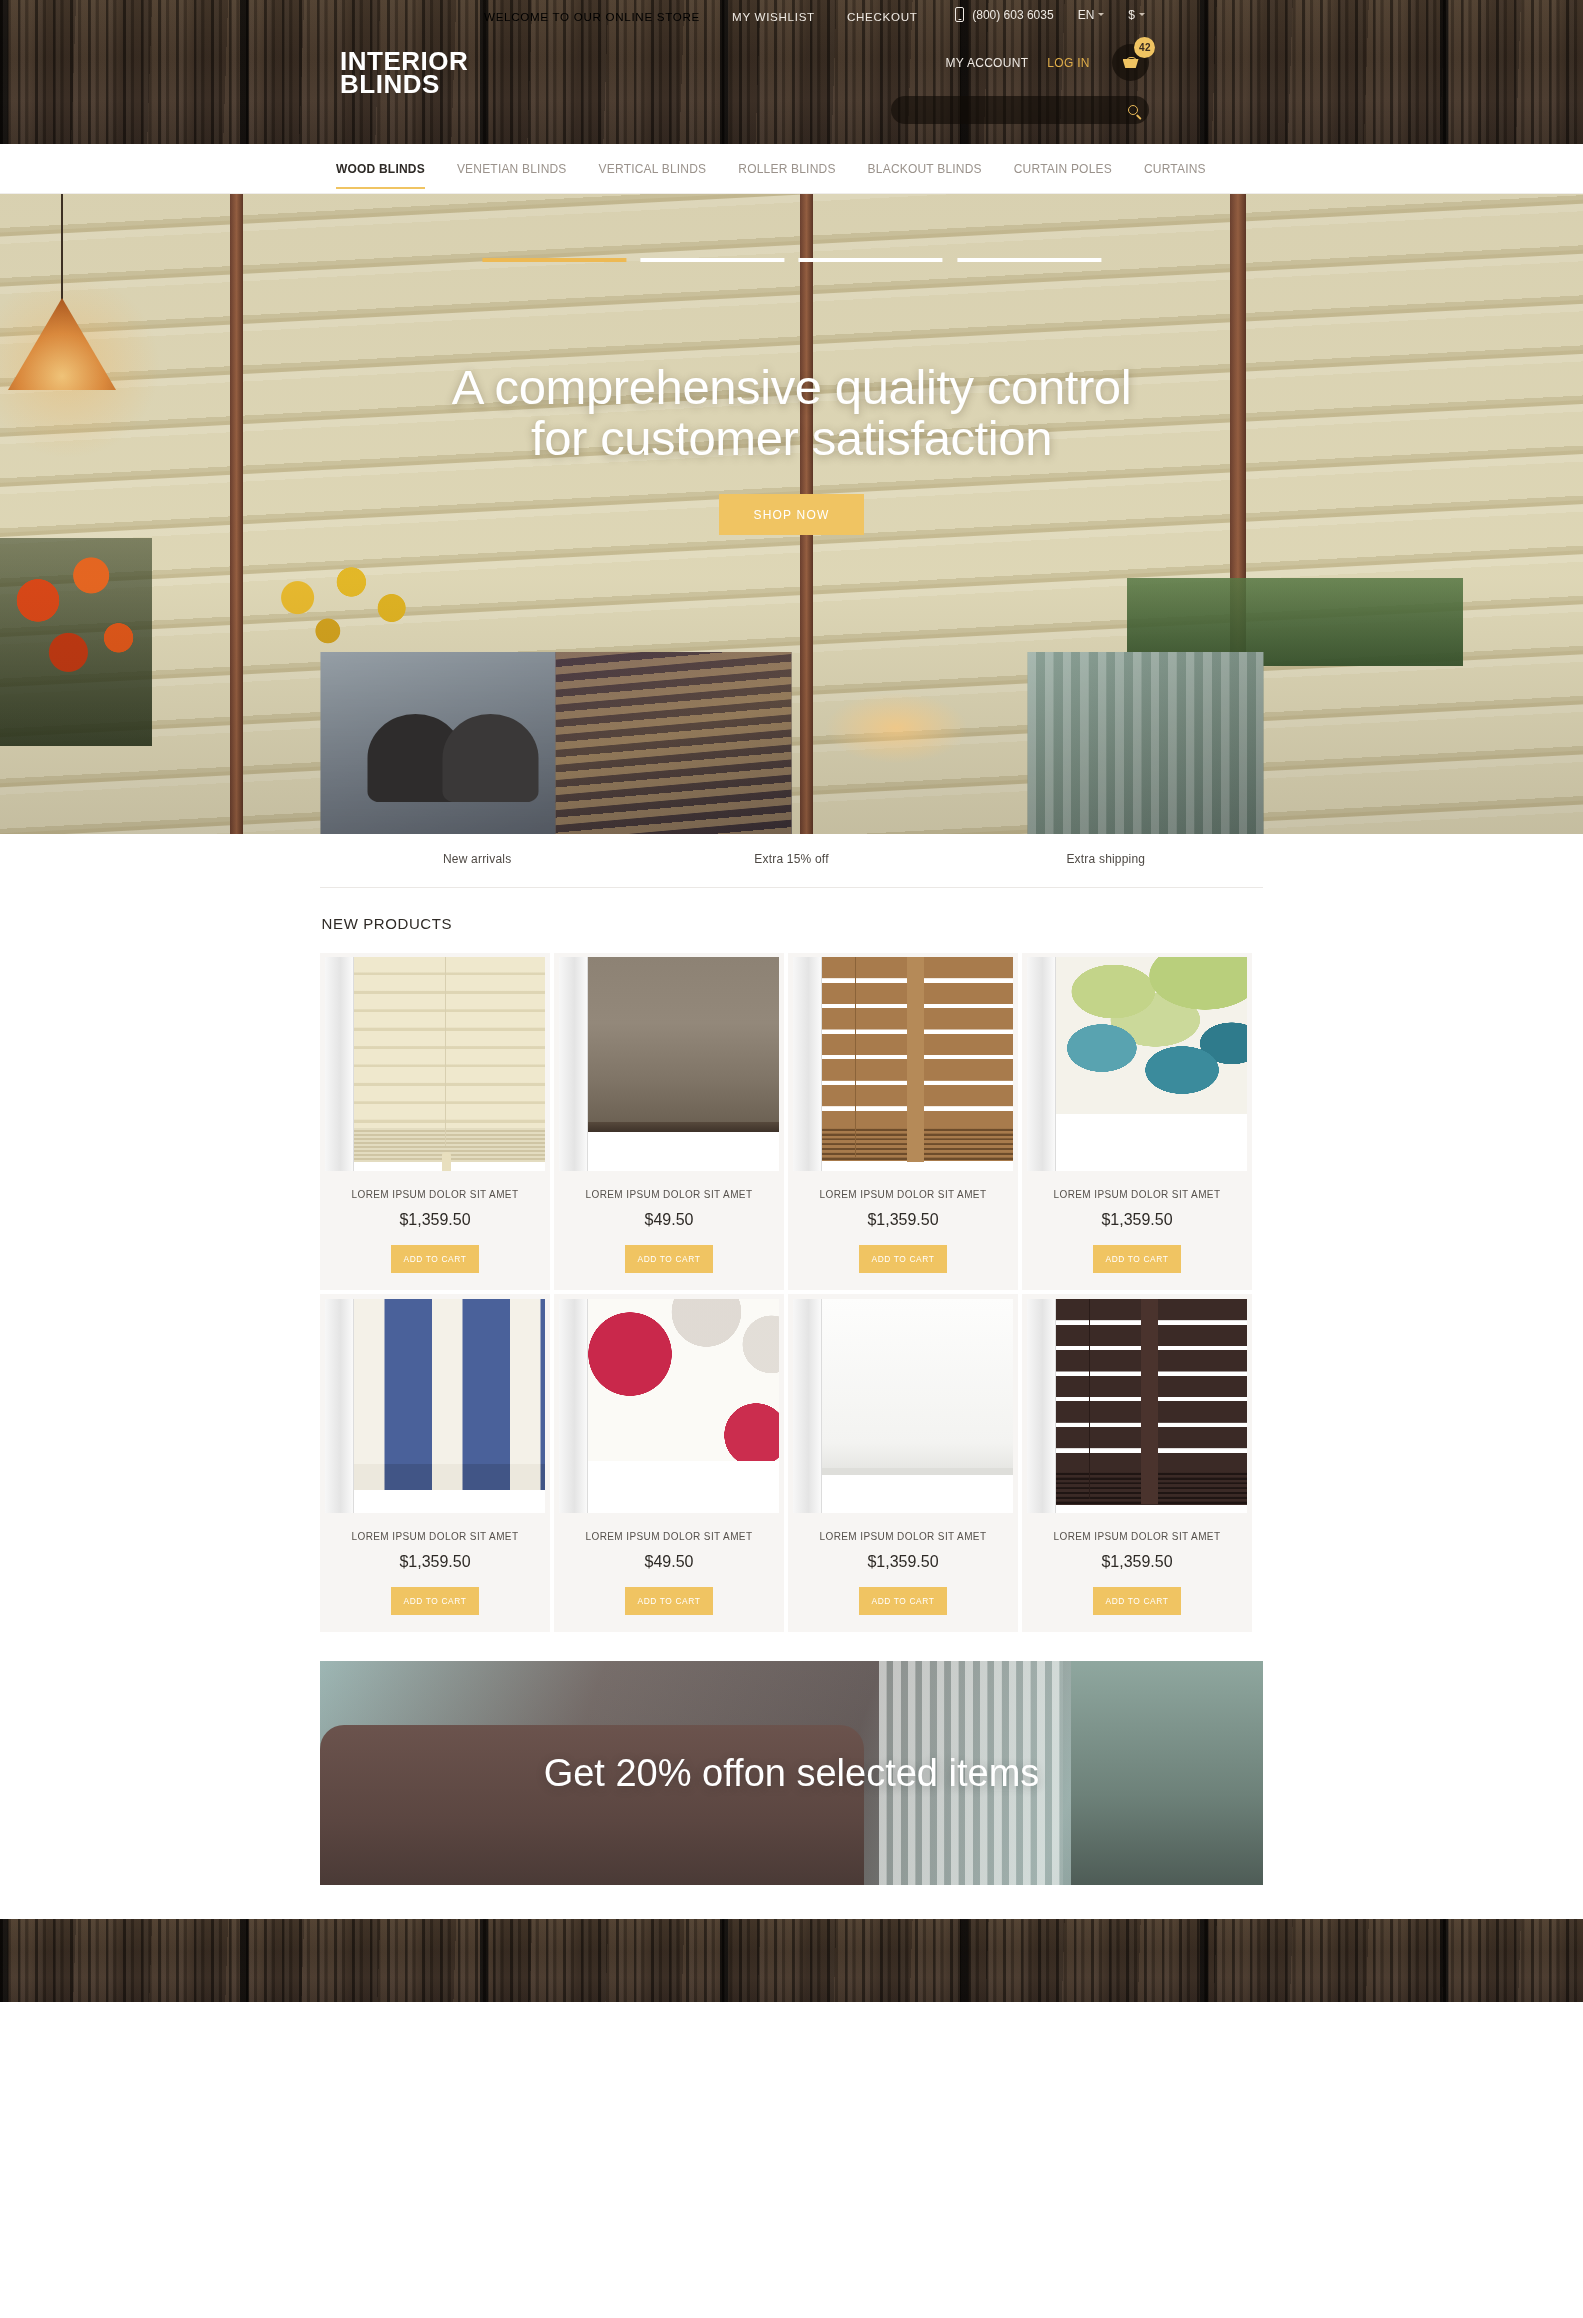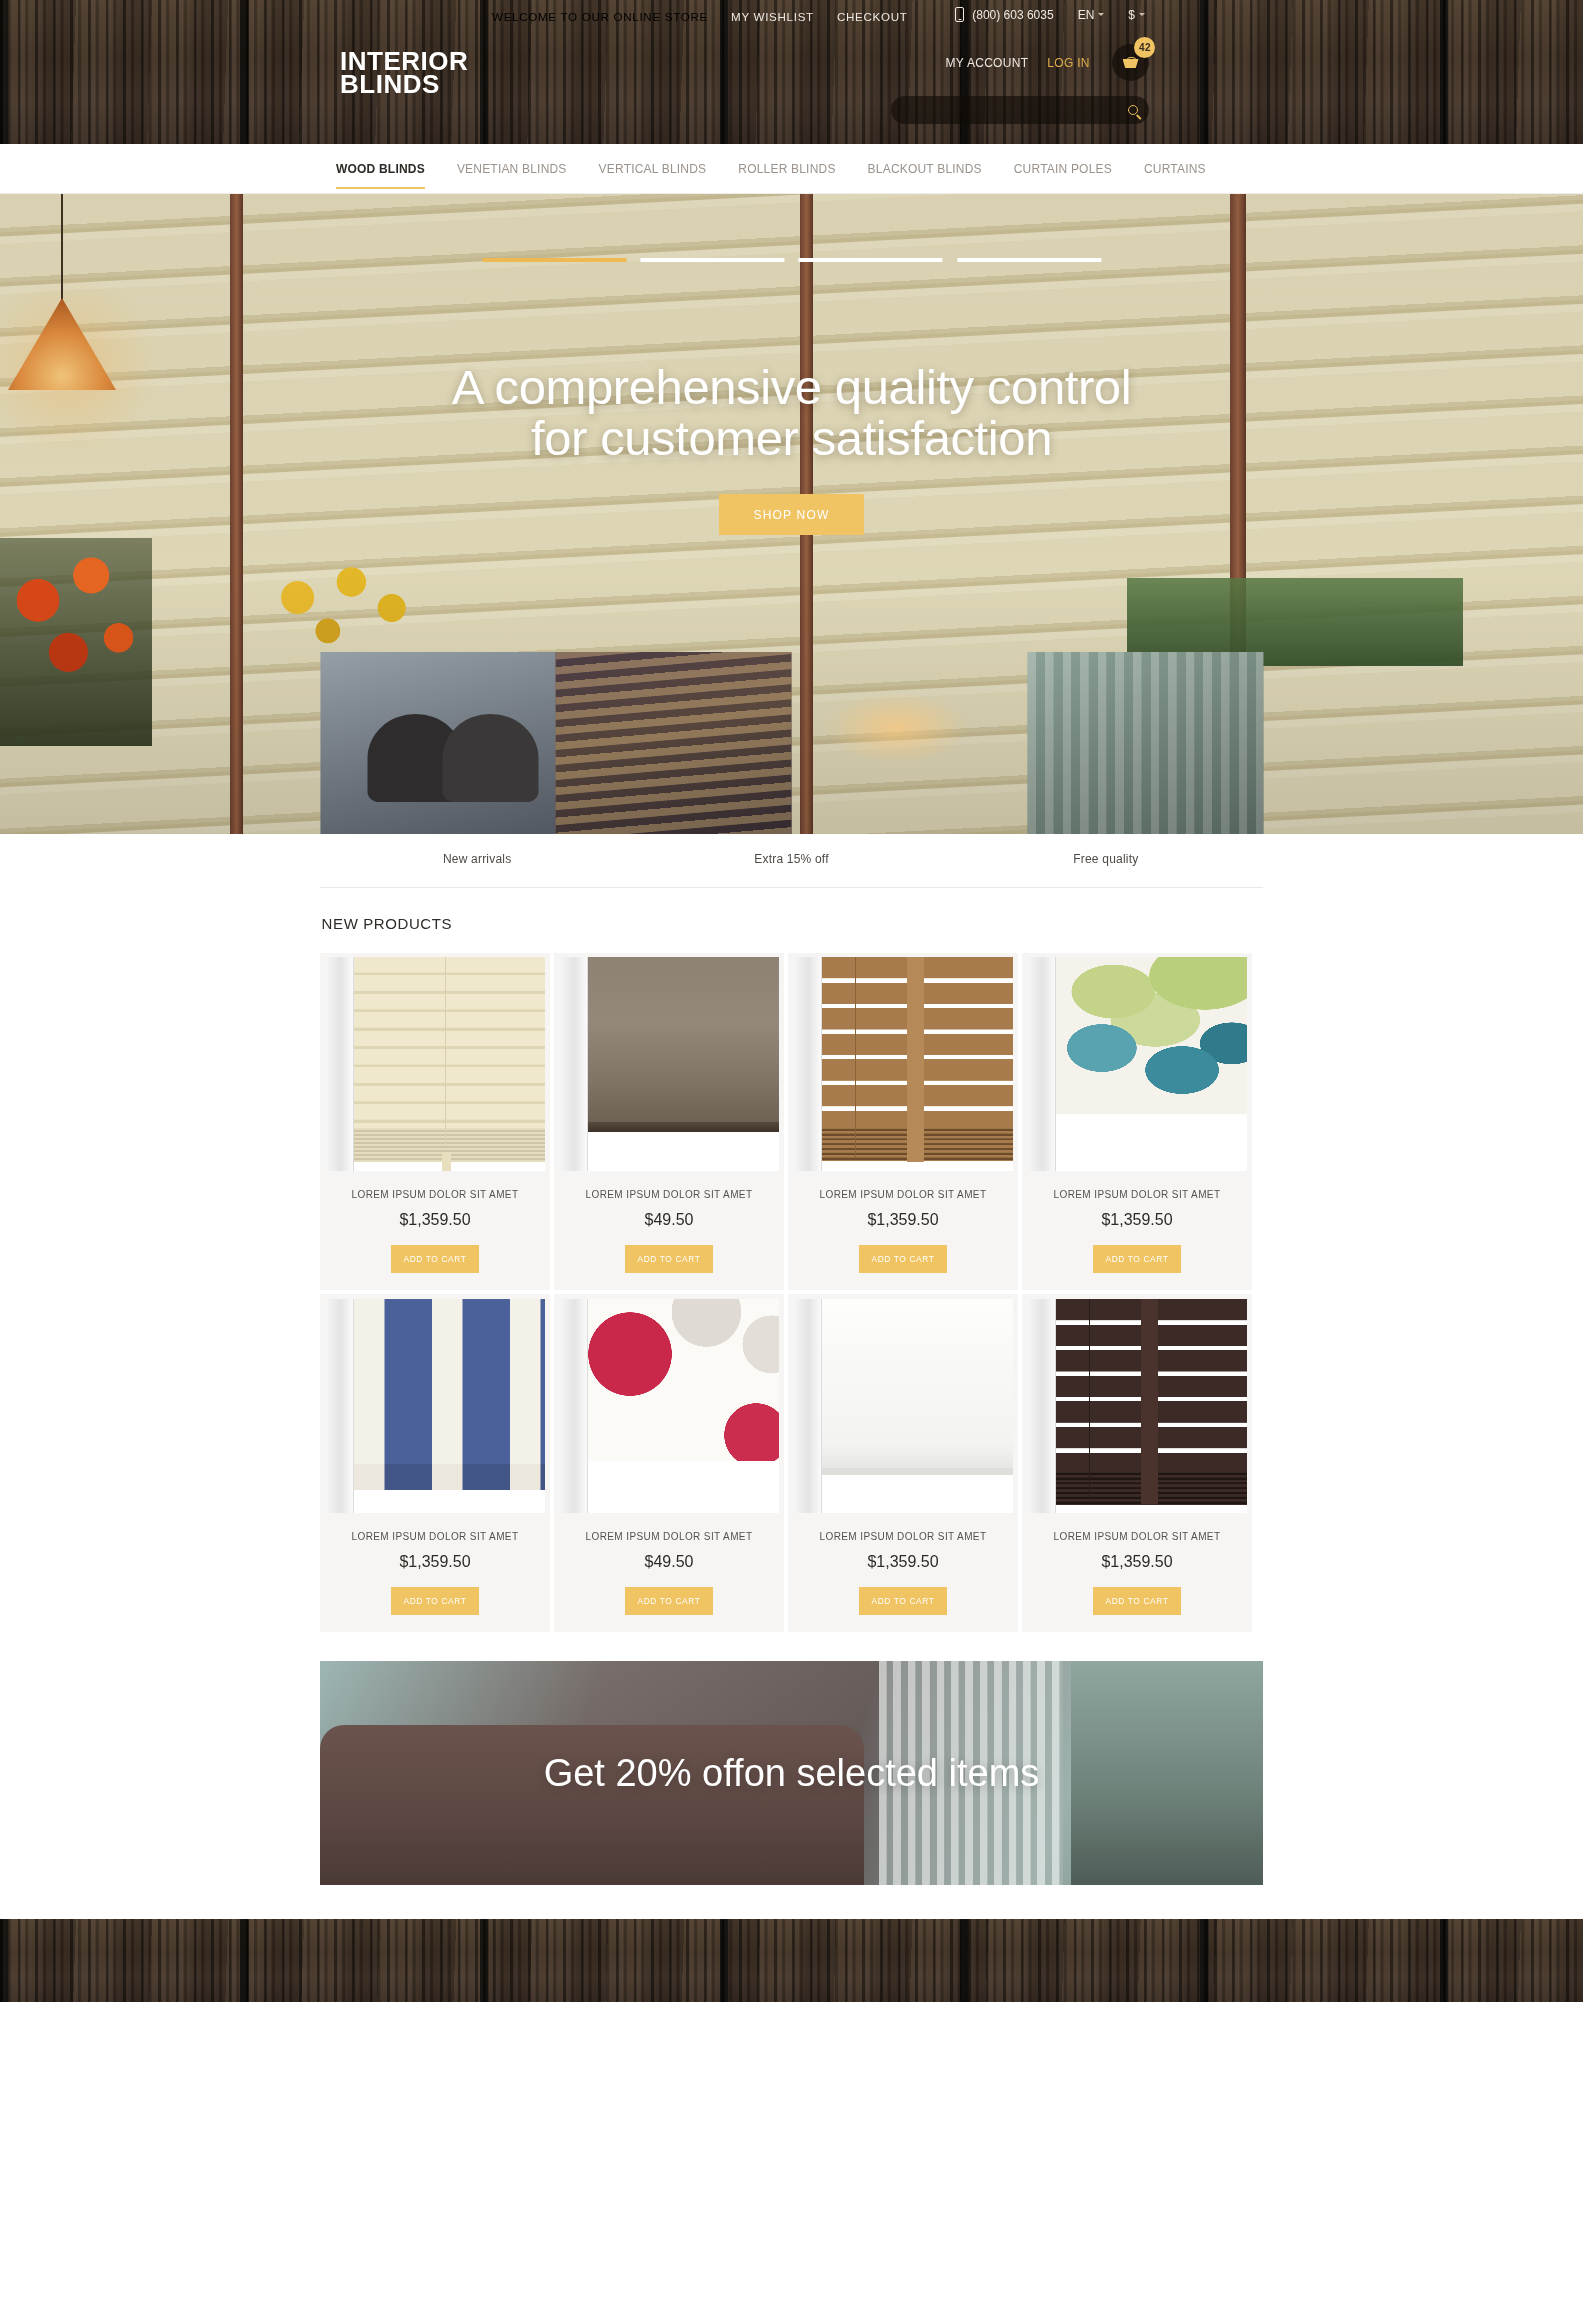--- a/index.html
+++ b/index.html
@@ -26,22 +26,22 @@
       repeating-linear-gradient(92deg,
         rgba(120,95,70,0.16) 0px, rgba(120,95,70,0.16) 32px,
         rgba(30,20,12,0.25) 48px, rgba(30,20,12,0.25) 76px),
       linear-gradient(180deg, #4a3b2d 0%, #3b2e23 40%, #42342a 70%, #332820 100%);
   }
 
   
   .topbar { position: relative; height: 144px; }
   .topbar-inner { width: 943px; margin: 0 auto; position: relative; height: 100%; }
   .welcome-row {
-    position: absolute; left: 172px; top: 9.6px;
-    display: flex; align-items: center; gap: 23px;
+    position: absolute; left: 164px; top: 9.6px;
+    display: flex; align-items: center; gap: 32px;
     font-size: 11.6px; letter-spacing: 0.7px;
   }
   .toplink { color: #efeae4; text-decoration: none; }
 
   .contact-row {
     position: absolute; right: 118px; top: 7.2px;
     display: flex; align-items: center; gap: 24px;
     font-size: 12px; color: #efeae4;
   }
   .phone-wrap { display: flex; align-items: center; gap: 8px; }
@@ -491,21 +491,21 @@
       <div class="promo-tile p1"></div>
       <div class="promo-tile p2"></div>
       <div class="promo-tile p3"></div>
       <div class="promo-tile p4"></div>
     </div>
   </div>
 
   <div class="promo-captions" id="promo-captions">
       <div class="promo-caption">New arrivals</div>
       <div class="promo-caption">Extra 15% off</div>
-      <div class="promo-caption">Free quality</div>
+      <div class="promo-caption">Extra shipping</div>
     </div>
 
   <div class="products-section">
     <h2 class="section-title">NEW PRODUCTS</h2>
     <div class="product-grid" id="product-grid">
         <div class="product-card">
           <div class="product-img">
             <span class="win-frame"></span>
             <span class="shade p-cream"></span>
             <span class="cord" style="left:120px;height:189px"></span>

